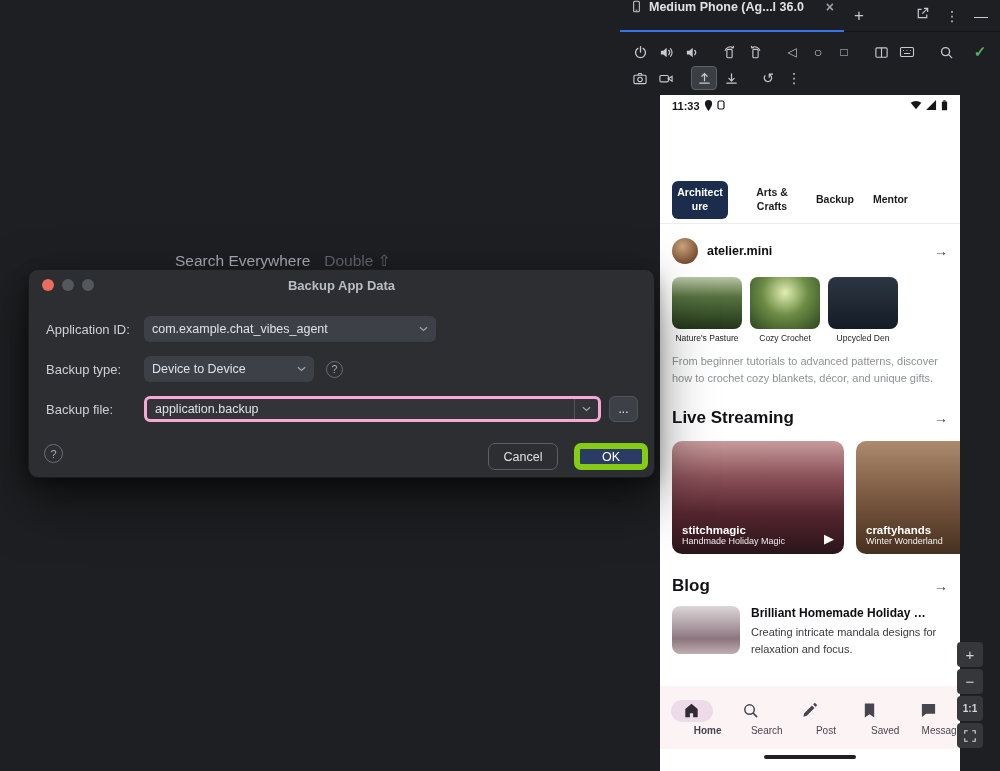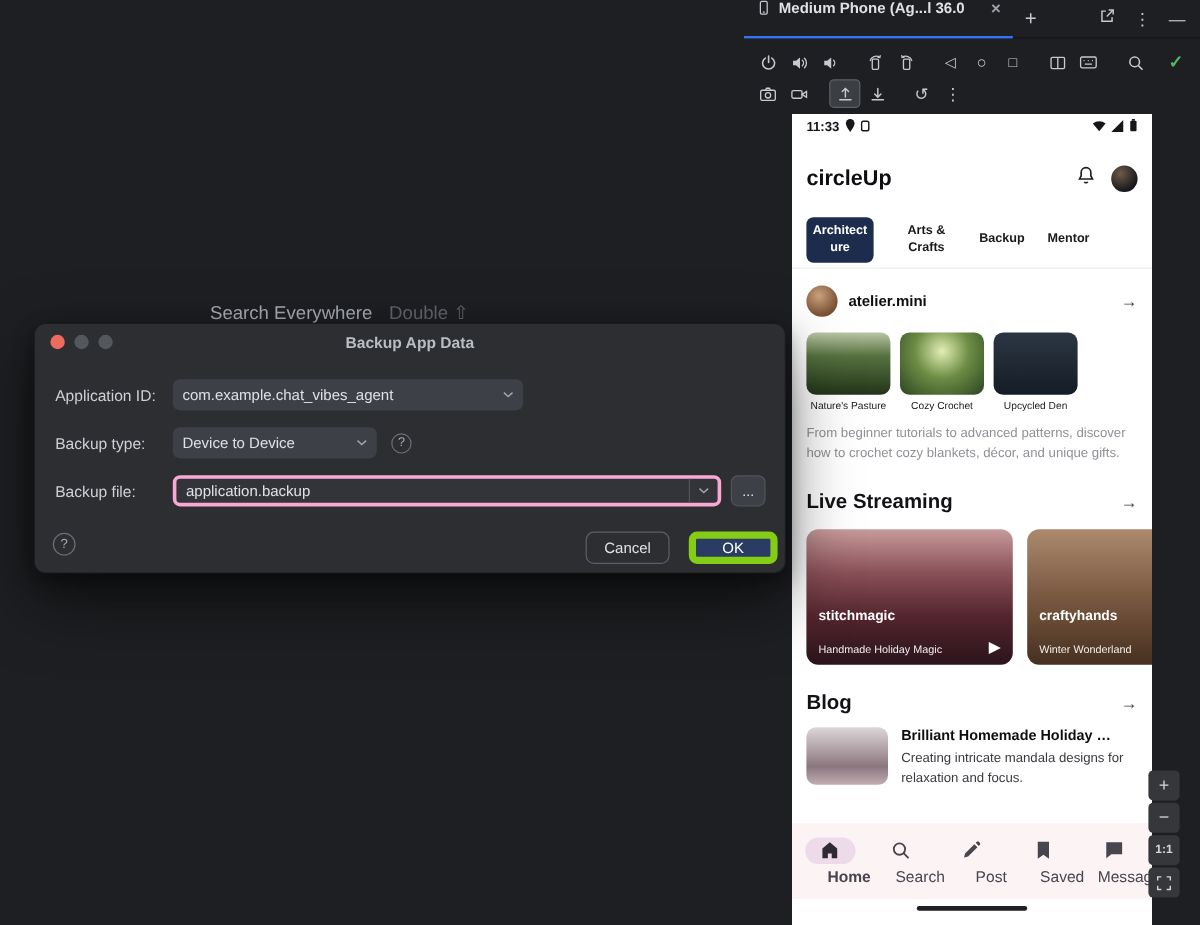--- a/index.html
+++ b/index.html
@@ -72,33 +72,33 @@
   .sechead{position:absolute;left:12px;right:12px;display:flex;align-items:center;justify-content:space-between;}
   .live-head{top:313px;}
   .blog-head{top:481px;}
   .sechead .t{font-size:17px;font-weight:600;color:#121216;}
   .streams{position:absolute;top:346px;left:12px;display:flex;gap:12px;width:400px;}
   .stream{width:172px;height:113px;border-radius:10px;position:relative;overflow:hidden;flex:none;}
   .s1{background:linear-gradient(180deg,#c79b9b 0%,#8a5058 32%,#54252e 64%,#2a141b 100%);}
   .s2{width:160px;background:linear-gradient(180deg,#ab8a6e 0%,#7c5a42 48%,#46301f 100%);}
   .sinfo{position:absolute;left:10px;bottom:8px;color:#fff;}
   .sname{font-weight:700;font-size:11.5px;}
-  .ssub{font-size:9px;opacity:.92;margin-top:16px;}
+  .ssub{font-size:9px;opacity:.92;margin-top:0;}
   .play{position:absolute;right:10px;bottom:9px;color:#fff;font-size:13px;line-height:1;}
   .blogitem{position:absolute;top:511px;left:12px;right:6px;display:flex;gap:11px;}
   .bthumb{width:68px;height:48px;border-radius:8px;flex:none;
           background:linear-gradient(180deg,#dcd6d8 0%,#a6949b 48%,#8b757e 68%,#c2adb2 100%);}
   .btitle{font-size:12px;font-weight:700;color:#0e0e12;margin-bottom:4px;white-space:nowrap;}
   .bdesc{font-size:11px;color:#3a3a40;line-height:1.5;}
   .navbar{position:absolute;left:0;right:0;top:591px;height:63px;background:#fcf3f5;display:flex;
           align-items:center;justify-content:space-around;padding:0 2px;}
   .navitem{display:flex;flex-direction:column;align-items:center;gap:3px;color:#47464f;width:54px;}
   .navpill{width:42px;height:22px;border-radius:12px;display:flex;align-items:center;justify-content:center;}
   .navitem.sel .navpill{background:#eddbe9;}
-  .navlabel{font-size:13px;color:#47464f;margin-left:32px;}
+  .navlabel{font-size:10px;color:#47464f;margin-left:32px;}
   .navitem.sel .navlabel{font-weight:700;}
   .gesture{position:absolute;top:660px;left:50%;transform:translateX(-50%);width:92px;height:4px;
            border-radius:2px;background:#1f1f24;}
 
   
   .dialog{position:absolute;left:28px;top:269px;width:627px;height:209px;background:#2c2e31;
           border:1px solid #1a1b1d;border-radius:10px;z-index:10;box-sizing:border-box;
           box-shadow:0 22px 55px rgba(0,0,0,.55),0 6px 16px rgba(0,0,0,.4);color:#ced0d6;}
   .lights{position:absolute;left:13px;top:9px;display:flex;gap:8px;}
   .light{width:12px;height:12px;border-radius:50%;}
@@ -277,28 +277,20 @@
         <span><svg width="11" height="10" viewBox="0 0 12 11" fill="#16161a">
               <path d="M11 0v11H0z"></path>
             </svg></span>
         <span><svg width="7" height="11" viewBox="0 0 8 12" fill="#16161a">
               <rect x="2.5" y="0" width="3" height="1.5" rx="0.5"></rect>
               <rect x="1" y="1.5" width="6" height="10" rx="1"></rect>
             </svg></span>
       </div>
     </div>
 
-    <div class="appheader">
-      <span class="apptitle">circleUp</span>
-      <span><svg width="18" height="18" viewBox="0 0 20 20" fill="none" stroke="#1b1b1e" stroke-width="1.5">
-            <path d="M10 3a4.5 4.5 0 0 0-4.5 4.5v3.2L4 13.5h12l-1.5-2.8V7.5A4.5 4.5 0 0 0 10 3z"></path>
-            <path d="M8.5 16a1.6 1.6 0 0 0 3 0"></path>
-          </svg></span>
-      <span class="avatar"></span>
-    </div>
 
     <div class="cattabs">
       <div class="cattab sel">Architecture</div>
       <div class="cattab">Arts &amp; Crafts</div>
       <div class="cattab">Backup</div>
       <div class="cattab">Mentor</div>
     </div>
 
     <div class="creator">
       <span class="cavatar"></span>

